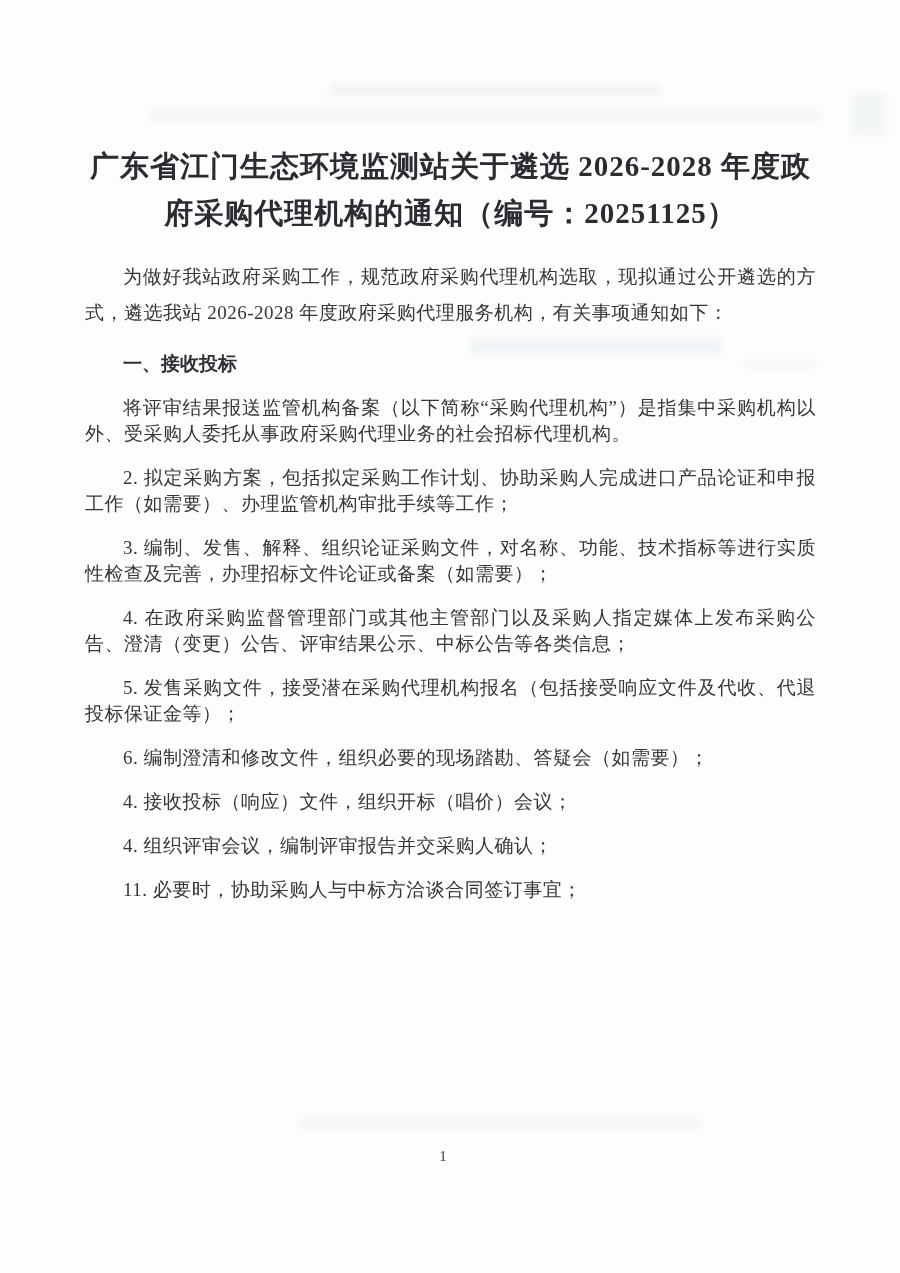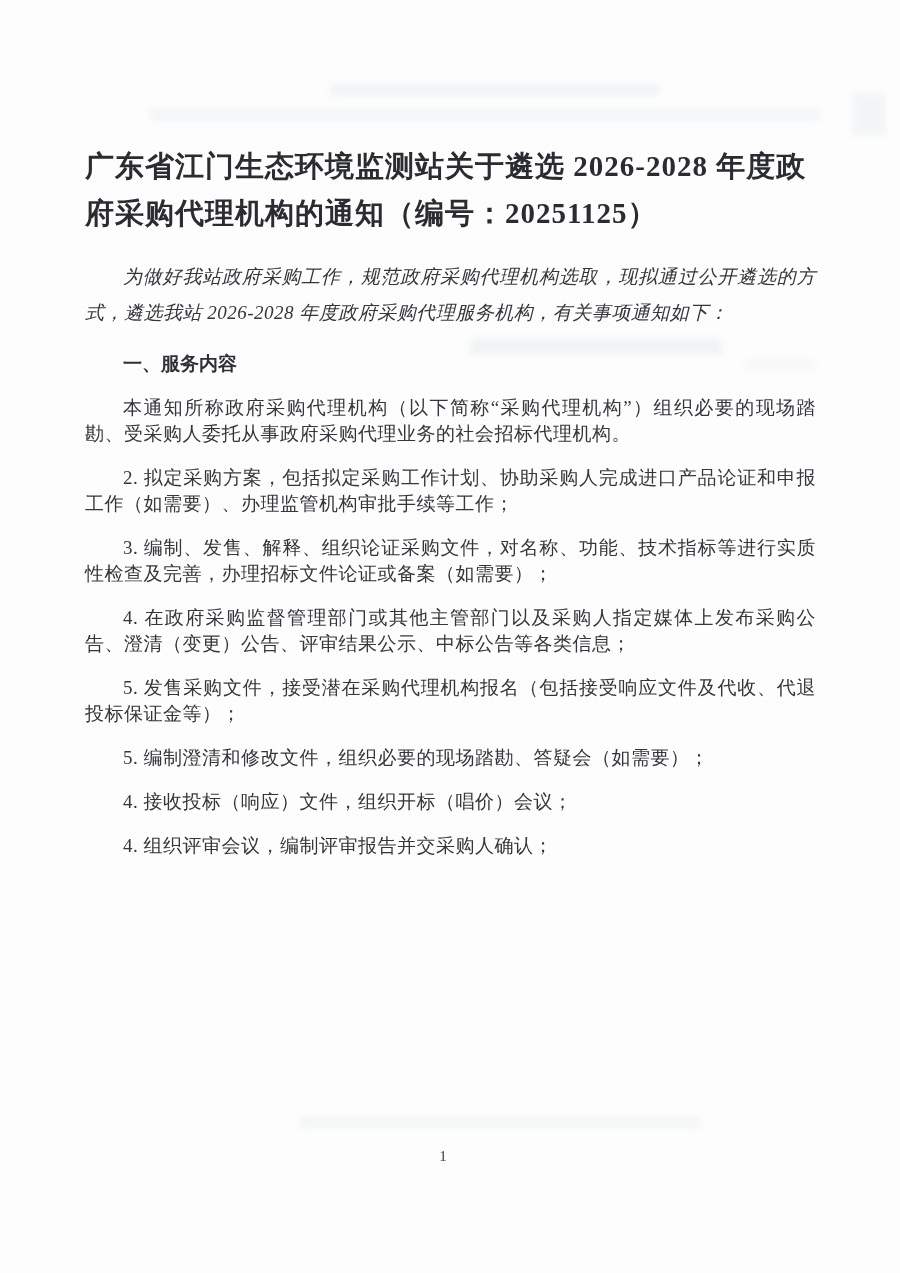--- a/index.html
+++ b/index.html
@@ -19,33 +19,32 @@
     position: absolute;
     left: 85px;
     top: 143px;
     width: 731px;
     color: #35363b;
   }
   .doc-title {
     font-size: 29px;
     font-weight: 700;
     line-height: 47px;
-    text-align: left;
+    text-align: center;
     letter-spacing: 1px;
     color: #2b2c31;
     margin: 0 0 22px 0;
   }
   .intro {
     font-size: 19px;
     line-height: 36px;
     margin: 0;
     text-indent: 2em;
     text-align: justify;
     letter-spacing: 0.5px;
-    font-style: italic;
   }
   .heading {
     font-size: 19px;
     font-weight: 700;
     line-height: 26px;
     text-indent: 2em;
     margin: 20px 0 16px 0;
     color: #2f3035;
   }
   .para {
@@ -91,28 +90,29 @@
   <div class="artifact a3"></div>
   <div class="artifact a4"></div>
   <div class="artifact a5"></div>
   <div class="artifact a6"></div>
 
   <div class="content">
     <h1 class="doc-title">广东省江门生态环境监测站关于遴选 2026-2028 年度政府采购代理机构的通知（编号：20251125）</h1>
 
     <p class="intro">为做好我站政府采购工作，规范政府采购代理机构选取，现拟通过公开遴选的方式，遴选我站 2026-2028 年度政府采购代理服务机构，有关事项通知如下：</p>
 
-    <h2 class="heading">一、服务内容</h2>
+    <h2 class="heading">一、接收投标</h2>
 
-    <p class="para">本通知所称政府采购代理机构（以下简称“采购代理机构”）组织必要的现场踏勘、受采购人委托从事政府采购代理业务的社会招标代理机构。</p>
+    <p class="para">将评审结果报送监管机构备案（以下简称“采购代理机构”）是指集中采购机构以外、受采购人委托从事政府采购代理业务的社会招标代理机构。</p>
 
 
     <p class="para">2. 拟定采购方案，包括拟定采购工作计划、协助采购人完成进口产品论证和申报工作（如需要）、办理监管机构审批手续等工作；</p>
     <p class="para">3. 编制、发售、解释、组织论证采购文件，对名称、功能、技术指标等进行实质性检查及完善，办理招标文件论证或备案（如需要）；</p>
     <p class="para">4. 在政府采购监督管理部门或其他主管部门以及采购人指定媒体上发布采购公告、澄清（变更）公告、评审结果公示、中标公告等各类信息；</p>
     <p class="para">5. 发售采购文件，接受潜在采购代理机构报名（包括接受响应文件及代收、代退投标保证金等）；</p>
-    <p class="para">5. 编制澄清和修改文件，组织必要的现场踏勘、答疑会（如需要）；</p>
+    <p class="para">6. 编制澄清和修改文件，组织必要的现场踏勘、答疑会（如需要）；</p>
     <p class="para">4. 接收投标（响应）文件，组织开标（唱价）会议；</p>
     <p class="para">4. 组织评审会议，编制评审报告并交采购人确认；</p>
+    <p class="para">11. 必要时，协助采购人与中标方洽谈合同签订事宜；</p>
   </div>
 
   <div class="page-number">1</div>
 </div>
 
 </body></html>

